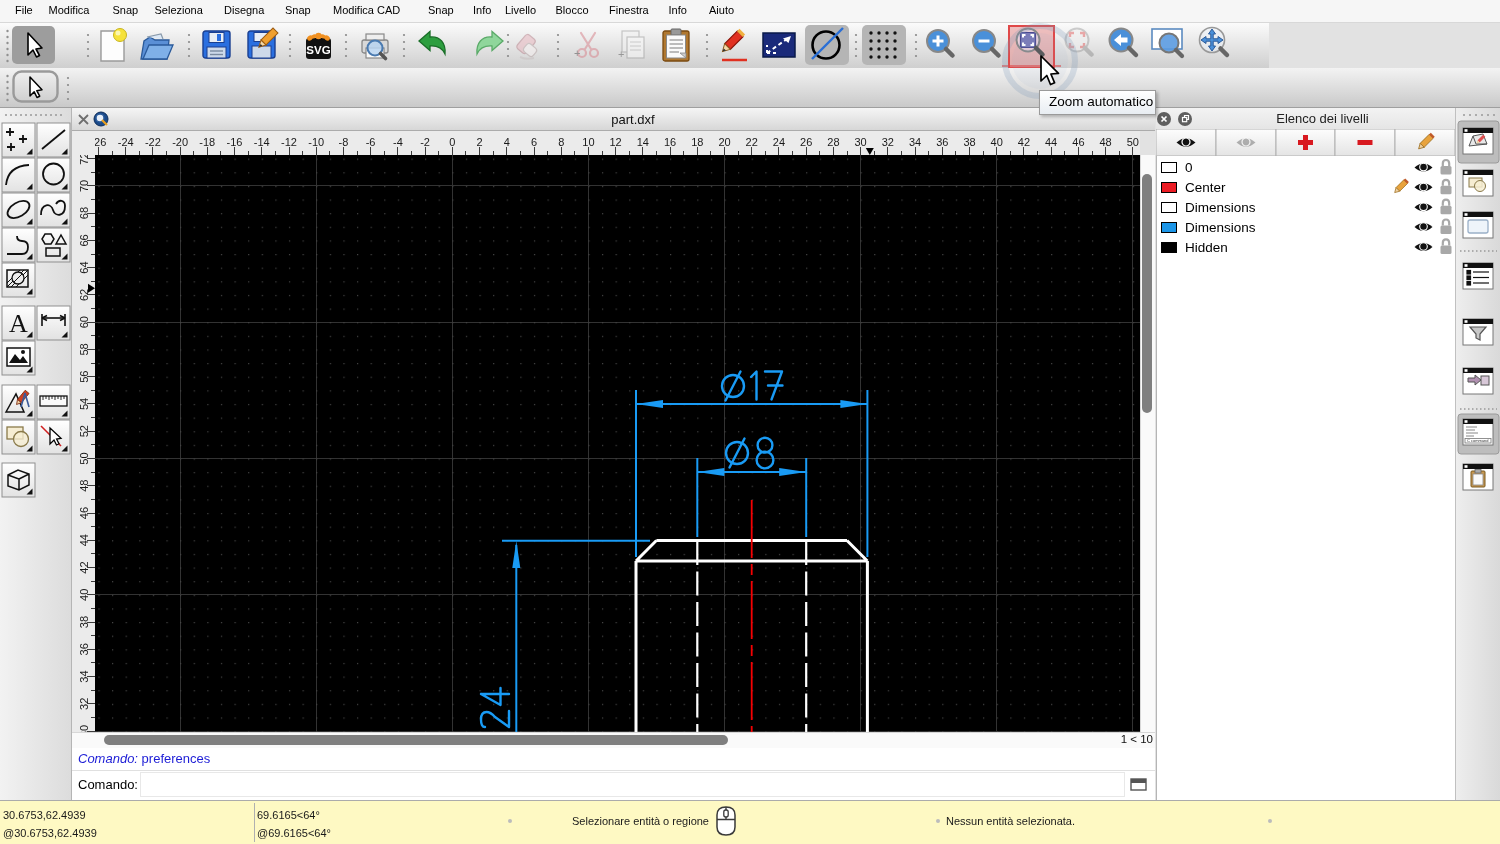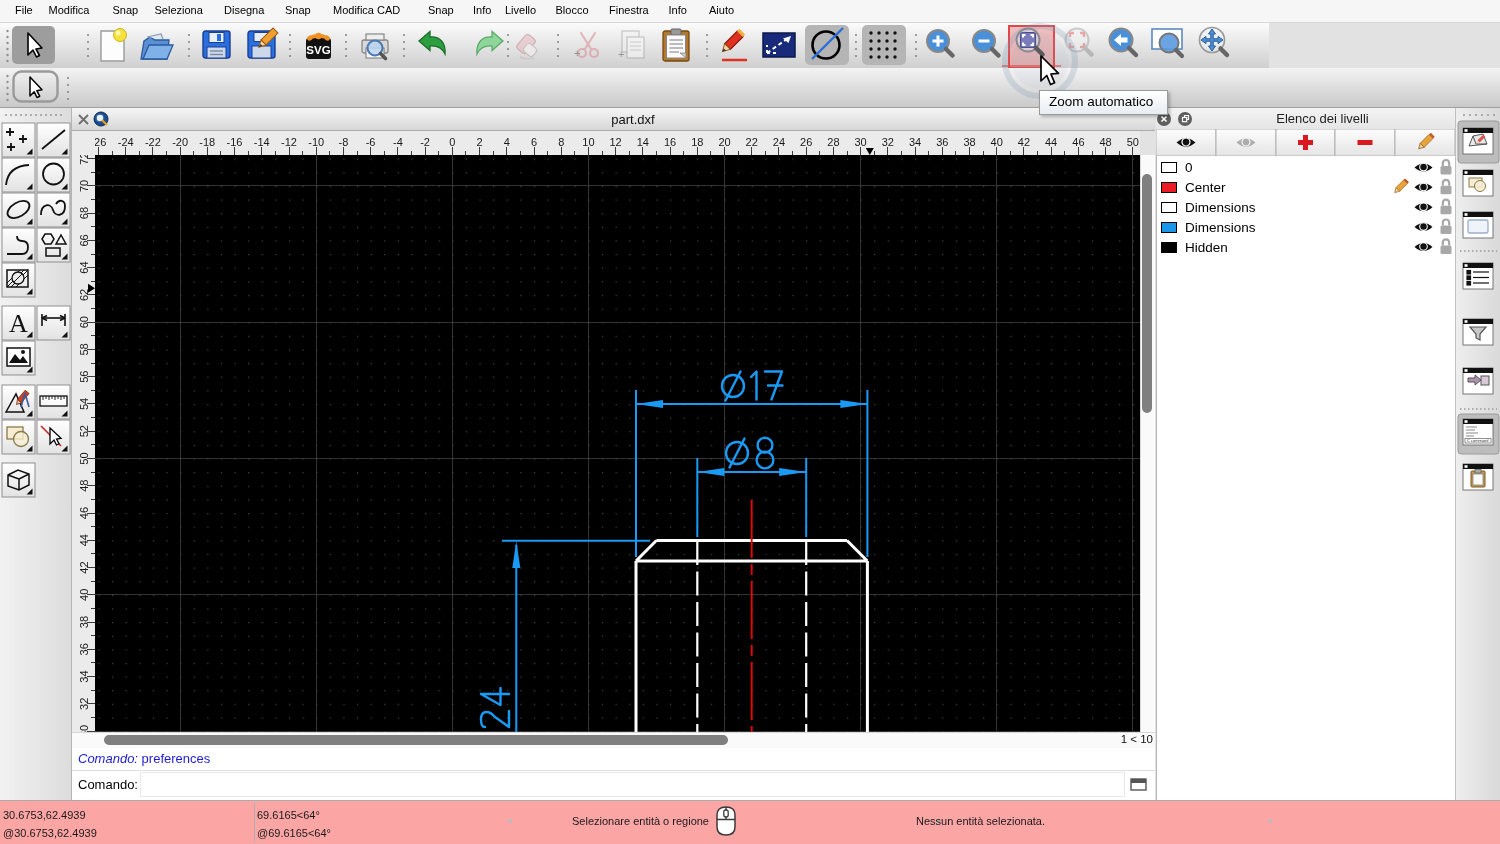--- a/index.html
+++ b/index.html
@@ -35,24 +35,24 @@
   #layerdock { left:1156px; top:108px; width:299px; height:692px; background:#fff; border-left:1px solid #b5b5b5; }
   #layertitle { left:1156px; top:108px; width:299px; height:39px; background:linear-gradient(#f3f3f3,#dadada); border-bottom:1px solid #bdbdbd; }
   #layertitle .t { position:absolute; left:34px; right:0; text-align:center; top:3px; font-size:13px; color:#222; }
   #layertb { left:1156px; top:129px; width:299px; height:27px; }
   .lrow { position:absolute; left:1156px; width:298px; height:20px; }
   .lsw { position:absolute; left:5px; top:4px; width:16px; height:11px; border:1.5px solid #000; }
   .lname { position:absolute; left:29px; top:2px; font-size:13.5px; color:#000; }
   
   #sidebar { left:1455px; top:108px; width:45px; height:692px; background:linear-gradient(90deg,#eeeeee,#d9d9d9); border-left:1px solid #c0c0c0; }
   
-  #statusbar { left:0; top:800px; width:1500px; height:44px; background:#fca5a5; border-top:1px solid #ababab; }
+  #statusbar { left:0; top:800px; width:1500px; height:44px; background:#fef9c3; border-top:1px solid #ababab; }
   #statusbar .s { position:absolute; font-size:11px; color:#1a1a1a; }
   
-  #tooltip { left:1039px; top:90px; width:129px; height:25px; white-space:nowrap; overflow:hidden; background:linear-gradient(#ffffff,#e8edf2); border:1px solid #9a9a9a; box-shadow:2px 2px 3px rgba(0,0,0,0.25); font-size:13.5px; color:#000; padding:3px 0 0 9px; }
+  #tooltip { left:1039px; top:90px; width:117px; height:25px; white-space:nowrap; overflow:hidden; background:linear-gradient(#ffffff,#e8edf2); border:1px solid #9a9a9a; box-shadow:2px 2px 3px rgba(0,0,0,0.25); font-size:13.5px; color:#000; padding:3px 0 0 9px; }
 </style>
 </head>
 <body>
 
 <div class="abs" id="menubar">
   <span style="left:15px">File</span>
   <span style="left:48.5px">Modifica</span>
   <span style="left:112.5px">Snap</span>
   <span style="left:154.5px">Seleziona</span>
   <span style="left:224px">Disegna</span>
@@ -998,21 +998,21 @@
   <span class="abs" style="left:254px;top:2px;width:1px;height:39px;background:#b0b0b0"></span>
   <span class="abs" style="left:508px;top:18px;width:4px;height:4px;border-radius:2px;background:#bcbcbc"></span>
   <span class="s" style="left:572px;top:14px">Selezionare entità o regione</span>
   <svg class="abs" style="left:714px;top:4px" width="26" height="36" xmlns="http://www.w3.org/2000/svg">
     <path d="M 3 10 Q 3 2 12 2 Q 21 2 21 10 L 21 22 Q 21 30 12 30 Q 3 30 3 22 Z" fill="#fff" stroke="#3a3a3a" stroke-width="1.5"></path>
     <line x1="3" y1="14.5" x2="21" y2="14.5" stroke="#3a3a3a" stroke-width="1.5"></line>
     <line x1="12" y1="2" x2="12" y2="14.5" stroke="#3a3a3a" stroke-width="1.4"></line>
     <rect x="9.8" y="5" width="4.4" height="7" rx="2" fill="#fff" stroke="#3a3a3a" stroke-width="1.3"></rect>
   </svg>
   <span class="abs" style="left:936px;top:18px;width:4px;height:4px;border-radius:2px;background:#bcbcbc"></span>
-  <span class="s" style="left:916px;top:14px">Nessun entità selezionata.</span>
+  <span class="s" style="left:946px;top:14px">Nessun entità selezionata.</span>
   <span class="abs" style="left:1268px;top:18px;width:4px;height:4px;border-radius:2px;background:#bcbcbc"></span>
 </div>
 
 <svg class="abs" style="left:998px;top:19px" width="86" height="86" xmlns="http://www.w3.org/2000/svg">
   <circle cx="42" cy="42" r="35" fill="none" stroke="#7a98b8" stroke-width="6" opacity="0.25"></circle>
   <circle cx="42" cy="42" r="28" fill="#8aa8c8" opacity="0.08"></circle>
 </svg>
 <svg class="abs" style="left:1036px;top:54px" width="30" height="36" xmlns="http://www.w3.org/2000/svg">
   <path d="M 5 2 L 5 27 L 10.8 21.5 L 14.5 30.5 L 18.6 28.8 L 14.9 20 L 22.5 19.3 Z" fill="#fff" stroke="#000" stroke-width="1.7" stroke-linejoin="round"></path>
 </svg>

